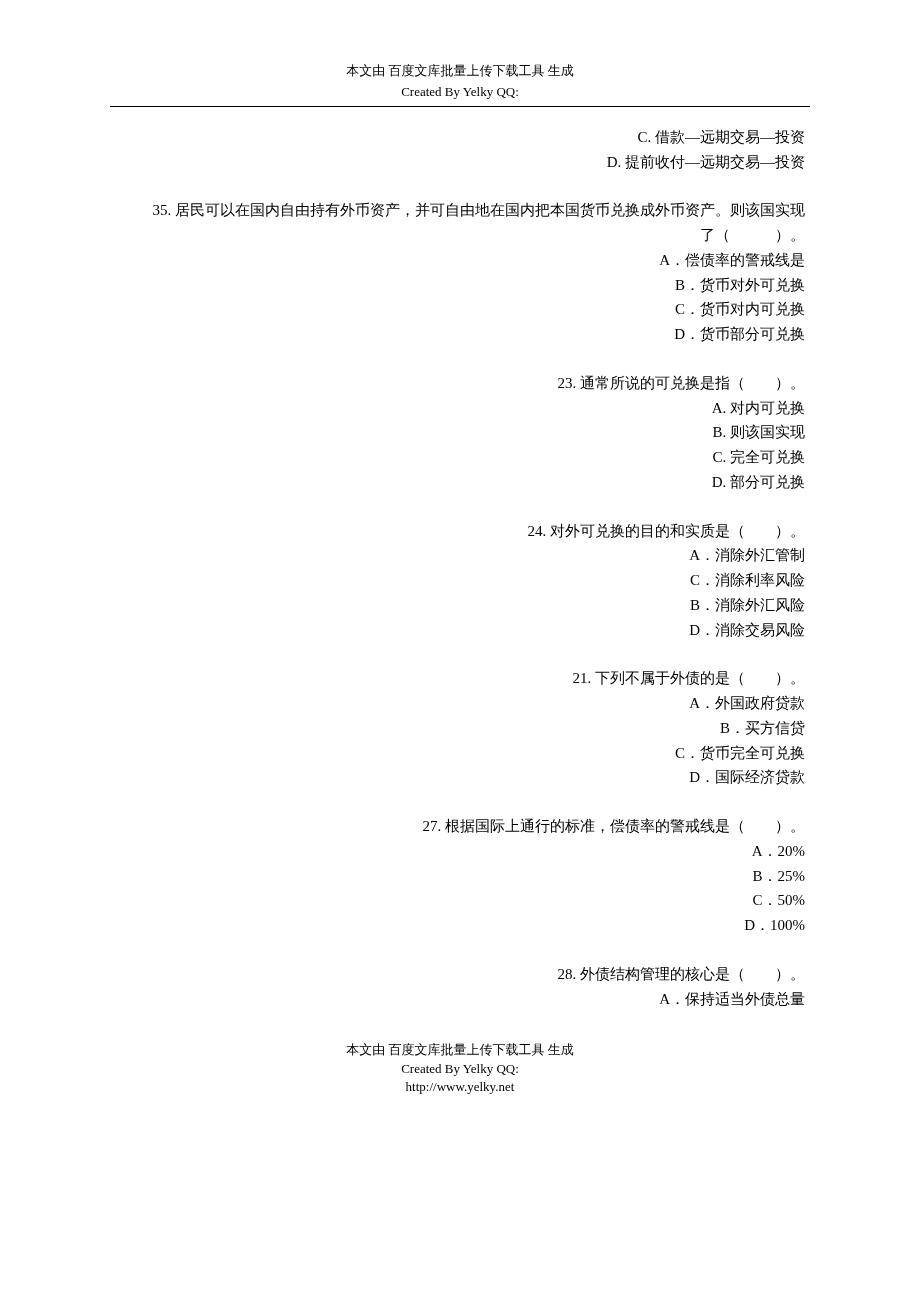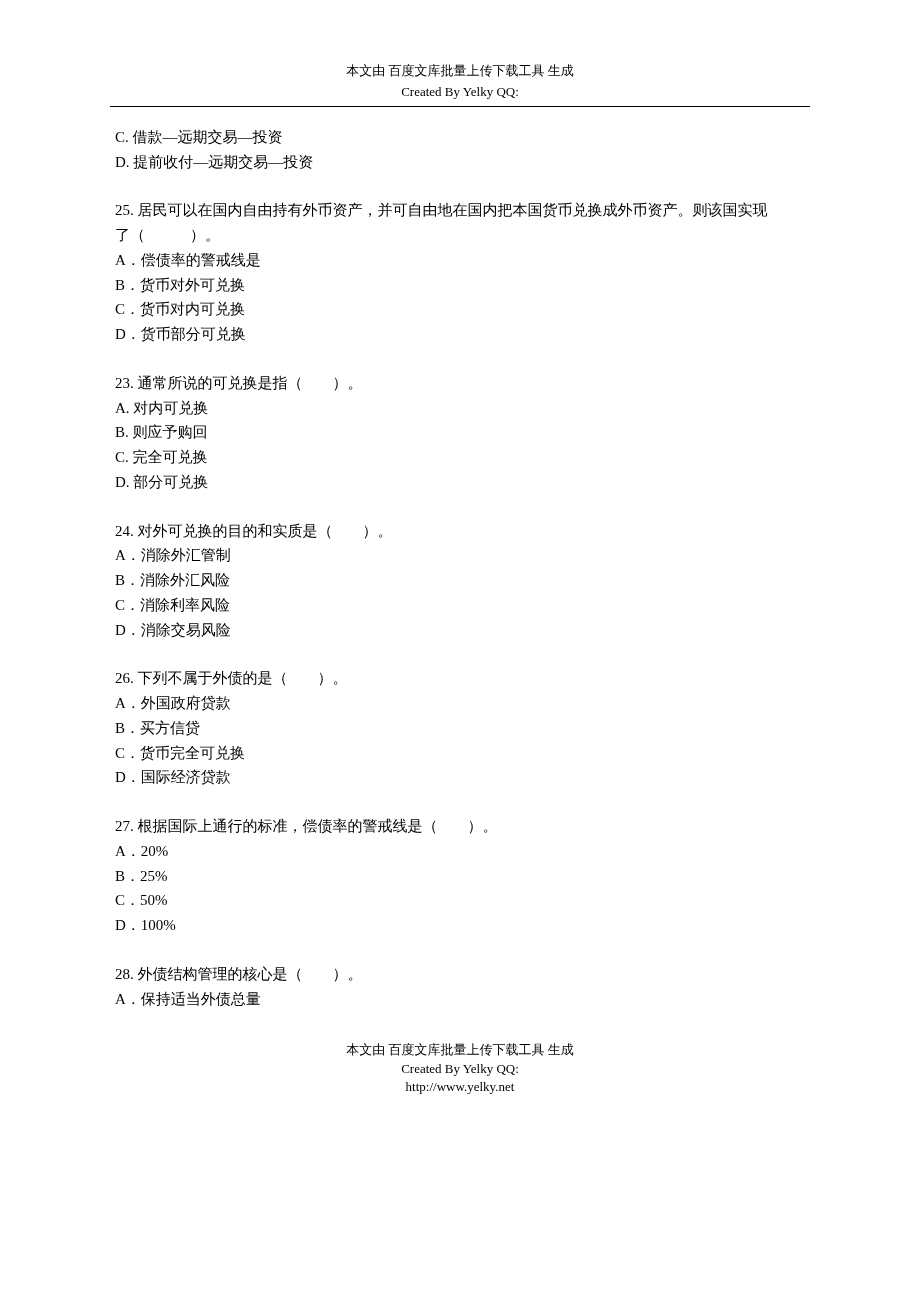--- a/index.html
+++ b/index.html
@@ -30,20 +30,21 @@
       margin: 3px 0 18px 0;
     }
     .content {
       padding: 0 5px;
     }
     .line {
       display: block;
     }
     .question-block {
       margin-bottom: 24px;
+      text-align: right;
     }
     .footer {
       text-align: center;
       font-size: 13px;
       margin-top: 30px;
       line-height: 1.4;
     }
     .footer-link {
       font-family: "Times New Roman", serif;
       text-align: center;
@@ -60,47 +61,47 @@
   <hr class="hr-line">
 
   <div class="content">
 
     <div class="question-block">
       <span class="line">C. 借款—远期交易—投资</span>
       <span class="line">D. 提前收付—远期交易—投资</span>
     </div>
 
     <div class="question-block">
-      <span class="line">25. 居民可以在国内自由持有外币资产，并可自由地在国内把本国货币兑换成外币资产。则该国实现</span>
+      <span class="line">35. 居民可以在国内自由持有外币资产，并可自由地在国内把本国货币兑换成外币资产。则该国实现</span>
       <span class="line">了（　　　）。</span>
       <span class="line">A．偿债率的警戒线是</span>
       <span class="line">B．货币对外可兑换</span>
       <span class="line">C．货币对内可兑换</span>
       <span class="line">D．货币部分可兑换</span>
     </div>
 
     <div class="question-block">
       <span class="line">23. 通常所说的可兑换是指（　　）。</span>
       <span class="line">A. 对内可兑换</span>
-      <span class="line">B. 则应予购回</span>
+      <span class="line">B. 则该国实现</span>
       <span class="line">C. 完全可兑换</span>
       <span class="line">D. 部分可兑换</span>
     </div>
 
     <div class="question-block">
       <span class="line">24. 对外可兑换的目的和实质是（　　）。</span>
       <span class="line">A．消除外汇管制</span>
+      <span class="line">C．消除利率风险</span>
       <span class="line">B．消除外汇风险</span>
-      <span class="line">C．消除利率风险</span>
       <span class="line">D．消除交易风险</span>
     </div>
 
 
     <div class="question-block">
-      <span class="line">26. 下列不属于外债的是（　　）。</span>
+      <span class="line">21. 下列不属于外债的是（　　）。</span>
       <span class="line">A．外国政府贷款</span>
       <span class="line">B．买方信贷</span>
       <span class="line">C．货币完全可兑换</span>
       <span class="line">D．国际经济贷款</span>
     </div>
 
     <div class="question-block">
       <span class="line">27. 根据国际上通行的标准，偿债率的警戒线是（　　）。</span>
       <span class="line">A．20%</span>
       <span class="line">B．25%</span>

